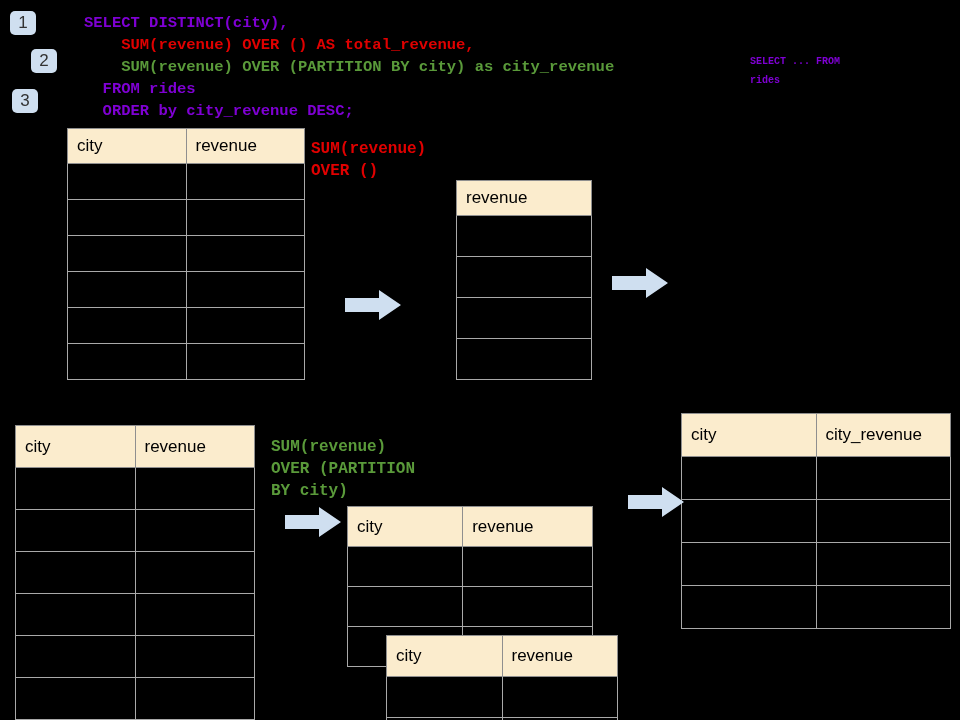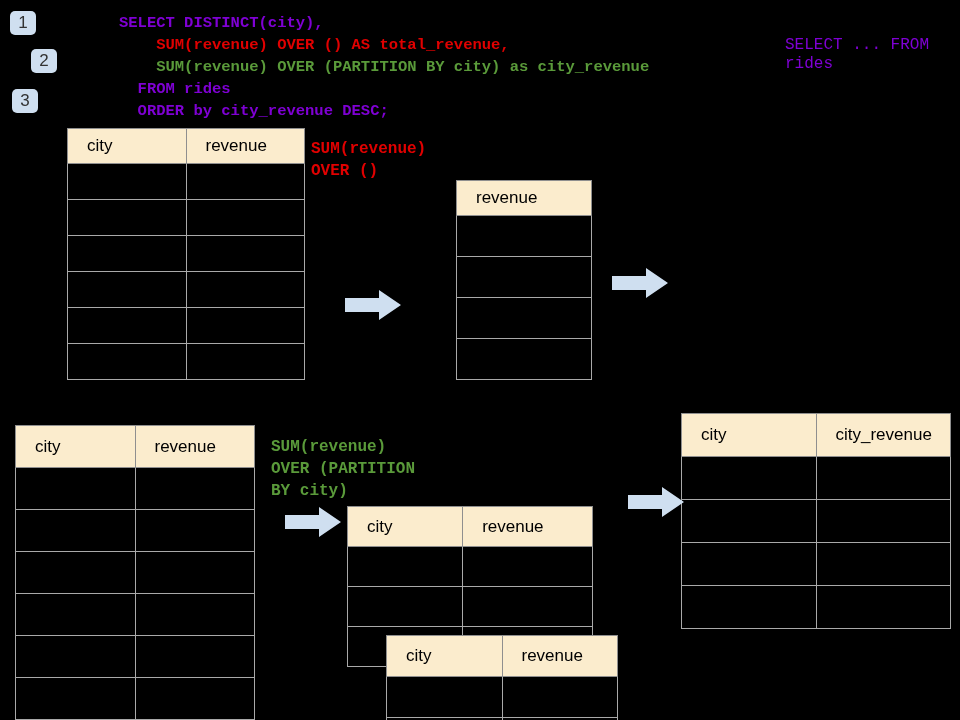--- a/index.html
+++ b/index.html
@@ -33,39 +33,38 @@
   #badge-1 { left: 10px; top: 11px; }
   #badge-2 { left: 31px; top: 49px; }
   #badge-3 { left: 12px; top: 89px; }
 
   
   .code {
     position: absolute;
     font-family: "Liberation Mono", "DejaVu Sans Mono", monospace;
     font-weight: bold;
     white-space: pre;
-    margin-left: 35px;
   }
   #sql-main {
     left: 84px;
     top: 12px;
     font-size: 15.5px;
     line-height: 22px;
   }
   .c-purple { color: #7f00d4; }
   .c-red    { color: #e00000; }
   .c-green  { color: #5a9a3a; }
 
   #sql-side {
     left: 750px;
-    top: 36px;
-    font-size: 16px;
+    top: 52px;
+    font-size: 10px;
     line-height: 19px;
     color: #7f00d4;
-    font-weight: normal;
+    font-weight: bold;
   }
 
   
   .annot {
     position: absolute;
     font-family: "Liberation Mono", "DejaVu Sans Mono", monospace;
     font-weight: bold;
     font-size: 16px;
     line-height: 22px;
     white-space: pre;
@@ -87,21 +86,21 @@
     margin: 0;
     box-sizing: border-box;
   }
   .tbl th {
     background: #fbeccd;
     color: #000000;
     font-family: "Liberation Sans", sans-serif;
     font-size: 17px;
     font-weight: normal;
     text-align: left;
-    padding-left: 19px;
+    padding-left: 9px;
     height: 35px;
     border-color: #8f8f8f;
   }
   .tbl td {
     background: #000000;
     height: 36px;
   }
 
   
   #tbl-rides-1   { left: 67px;  top: 128px; width: 238px; }

